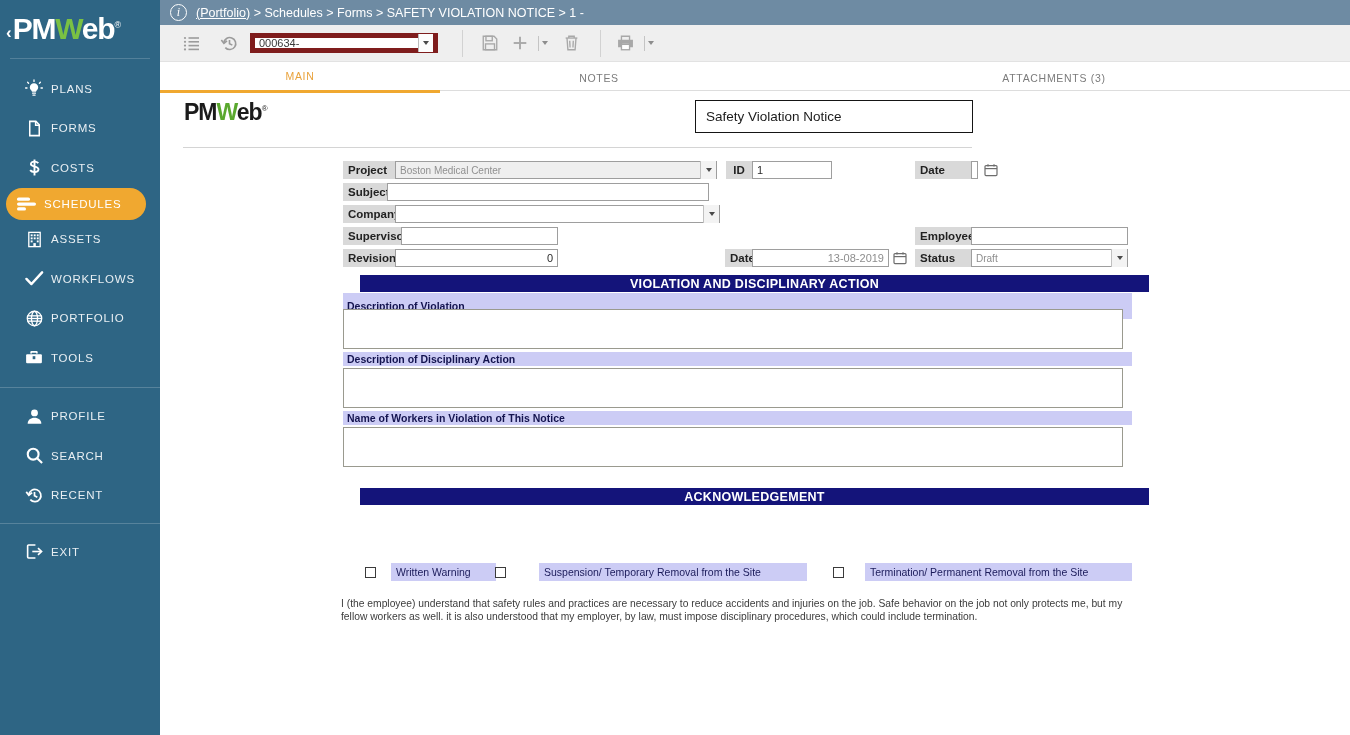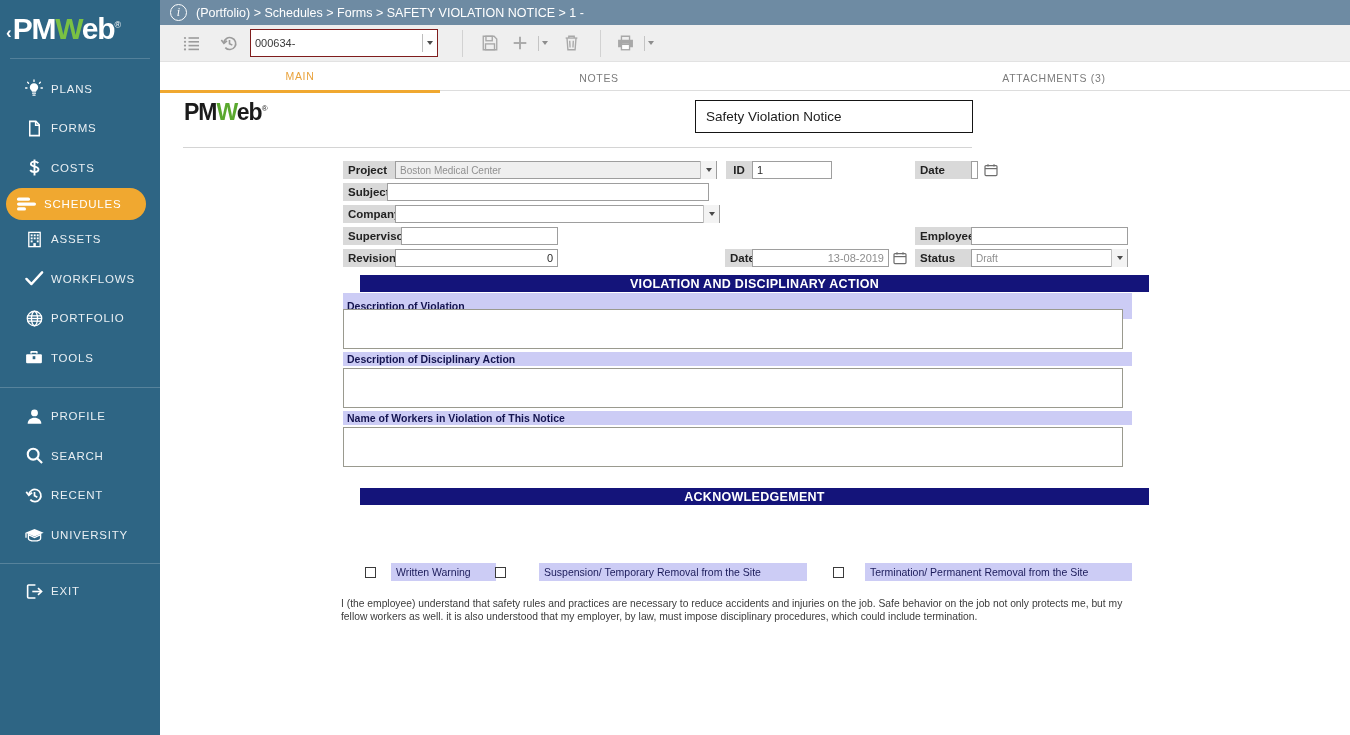--- a/index.html
+++ b/index.html
@@ -83,41 +83,41 @@
     width: 17px; height: 17px; border-radius: 50%;
     border: 1.6px solid #ffffff; color: #ffffff;
     font-size: 12px; font-style: italic;
     display: flex; align-items: center; justify-content: center;
     font-family: "Liberation Serif", serif;
     margin-right: 9px;
   }
   #breadcrumb {
     color: #ffffff; font-size: 12.5px; white-space: nowrap;
   }
-  #breadcrumb .bc-link { }
+  #breadcrumb .bc-link { text-decoration: underline; }
 
   
   #toolbar {
     position: absolute; left: 160px; top: 25px;
     width: 1190px; height: 37px;
     background: #efefef;
     display: flex; align-items: center;
     border-bottom: 1px solid #e2e2e2;
   }
   .tb-btn {
     width: 34px; height: 30px;
     display: flex; align-items: center; justify-content: center;
     cursor: pointer; color: #9b9b9b;
   }
   .tb-sep {
     width: 1px; height: 27px; background: #d2d2d2; margin: 0 10px;
   }
   #record-select {
-    width: 188px; height: 28px;
-    border: 1px solid #7f1d1d;
+    width: 188px; height: 20px;
+    border: 5px solid #7f1d1d;
     background: #ffffff;
     display: flex; align-items: center;
     margin-left: 4px;
     position: relative;
   }
   #record-select .rs-val {
     font-size: 11px; color: #3a3a3a; padding-left: 4px;
     flex: 1; white-space: nowrap;
   }
   #record-select .rs-arrow {
@@ -390,30 +390,20 @@
       <div class="nav-item">
         <span class="nav-ico">
           <svg width="19" height="19" viewBox="0 0 20 20" fill="none" stroke="#fff" stroke-width="1.8">
             <path d="M4 9.4 A6.4 6.4 0 1 1 5.6 14.3"></path>
             <polyline points="1.3,6.2 4.1,9.8 7.5,7"></polyline>
             <polyline points="10,6.2 10,10.3 13,11.9"></polyline>
           </svg>
         </span>
         <span class="nav-lbl">RECENT</span>
       </div>
-      <div class="nav-item">
-        <span class="nav-ico">
-          <svg width="21" height="18" viewBox="0 0 22 18" fill="#fff">
-            <path d="M11 2.6 1.4 6.6 11 10.6 20.6 6.6z"></path>
-            <path d="M4.6 8.6v3.7c0 1.6 2.9 2.8 6.4 2.8s6.4-1.2 6.4-2.8V8.6L11 11.6z" fill="none" stroke="#fff" stroke-width="1.4"></path>
-            <line x1="2.1" y1="6.9" x2="2.1" y2="12" stroke="#fff" stroke-width="1.4"></line>
-          </svg>
-        </span>
-        <span class="nav-lbl">UNIVERSITY</span>
-      </div>
       <div id="nav-divider2"></div>
       <div class="nav-item">
         <span class="nav-ico">
           <svg width="20" height="19" viewBox="0 0 20 20" fill="none" stroke="#fff" stroke-width="1.7">
             <path d="M11.5 3.2H4.3a1 1 0 0 0-1 1v11.6a1 1 0 0 0 1 1h7.2"></path>
             <line x1="8.2" y1="10" x2="17.5" y2="10"></line>
             <polyline points="14.2,6.4 18,10 14.2,13.6"></polyline>
           </svg>
         </span>
         <span class="nav-lbl">EXIT</span>

